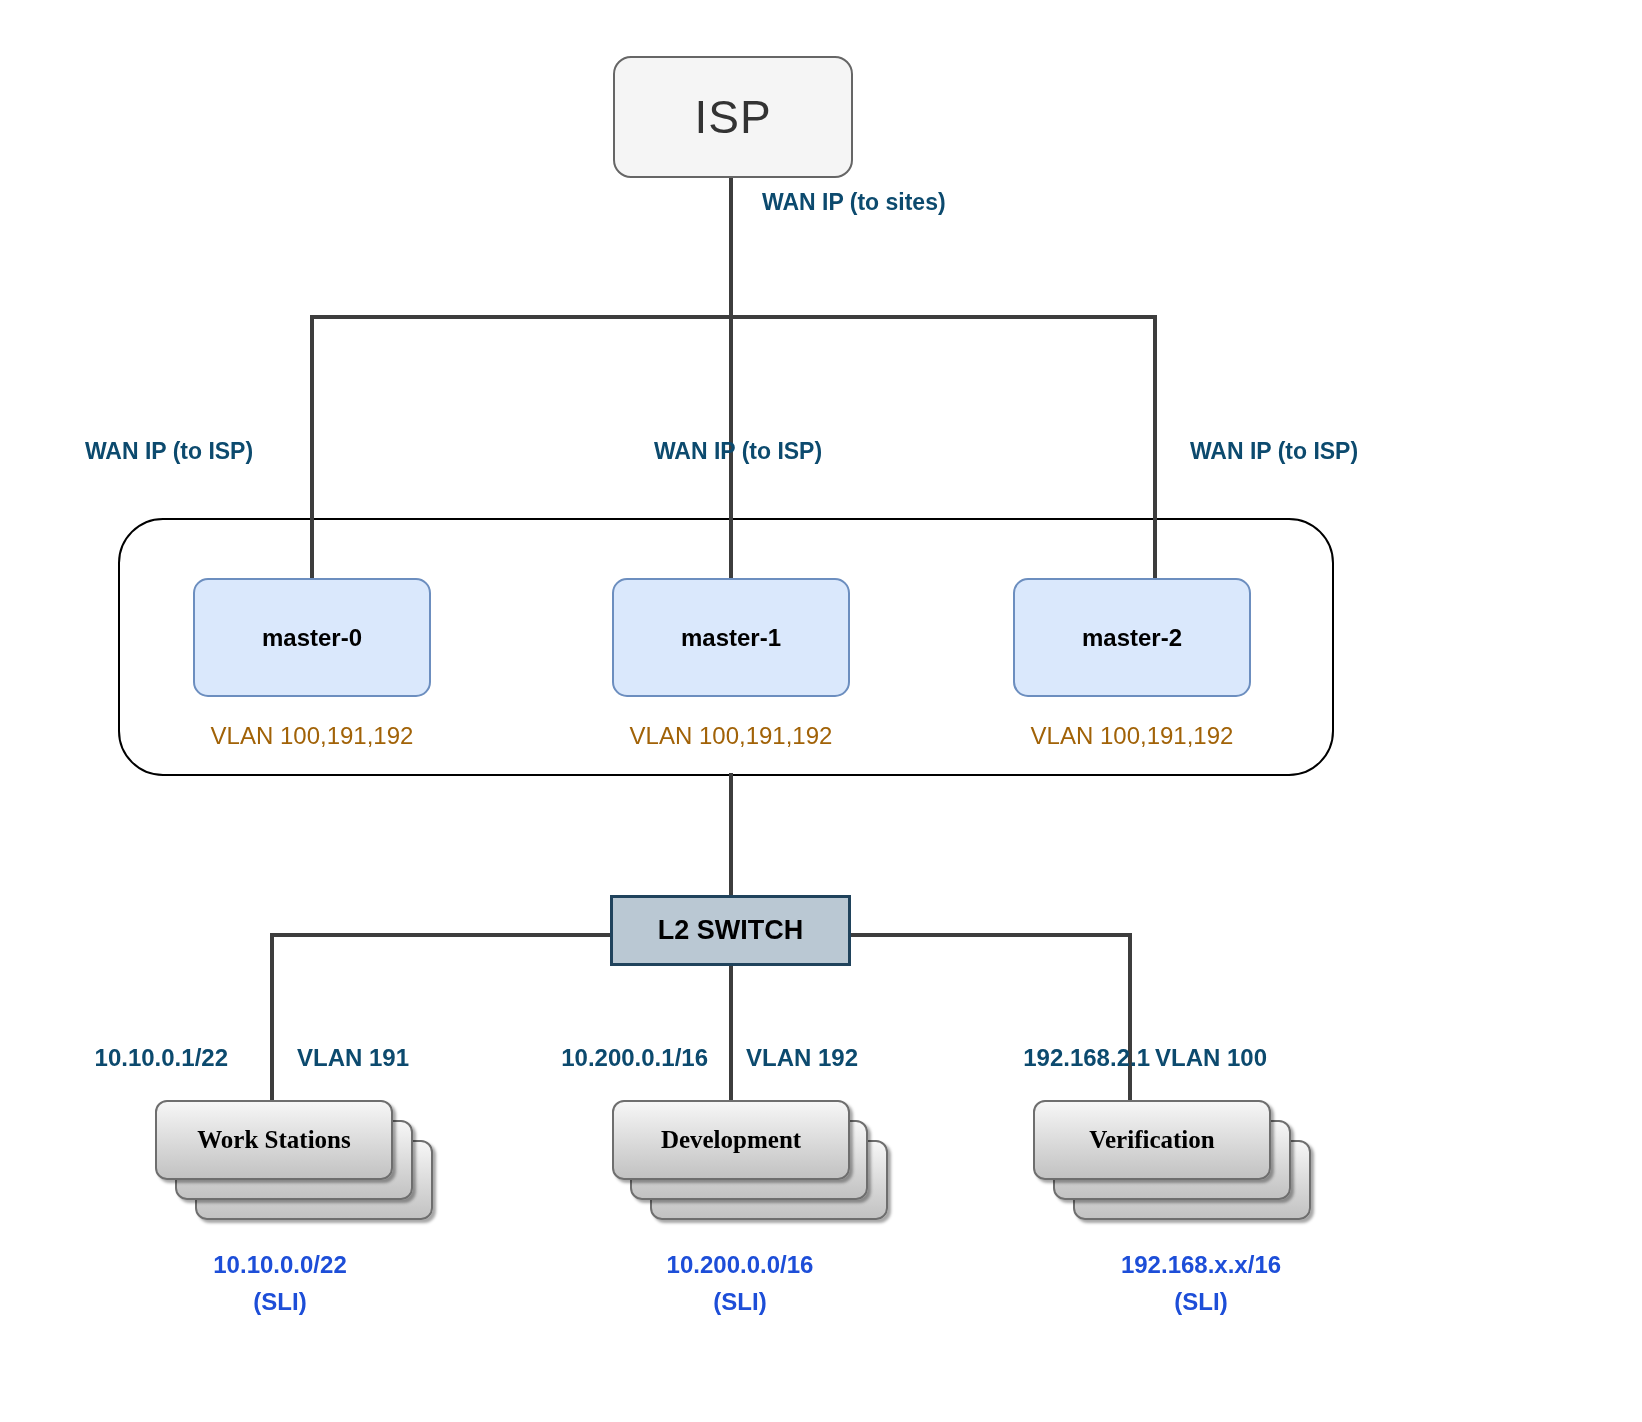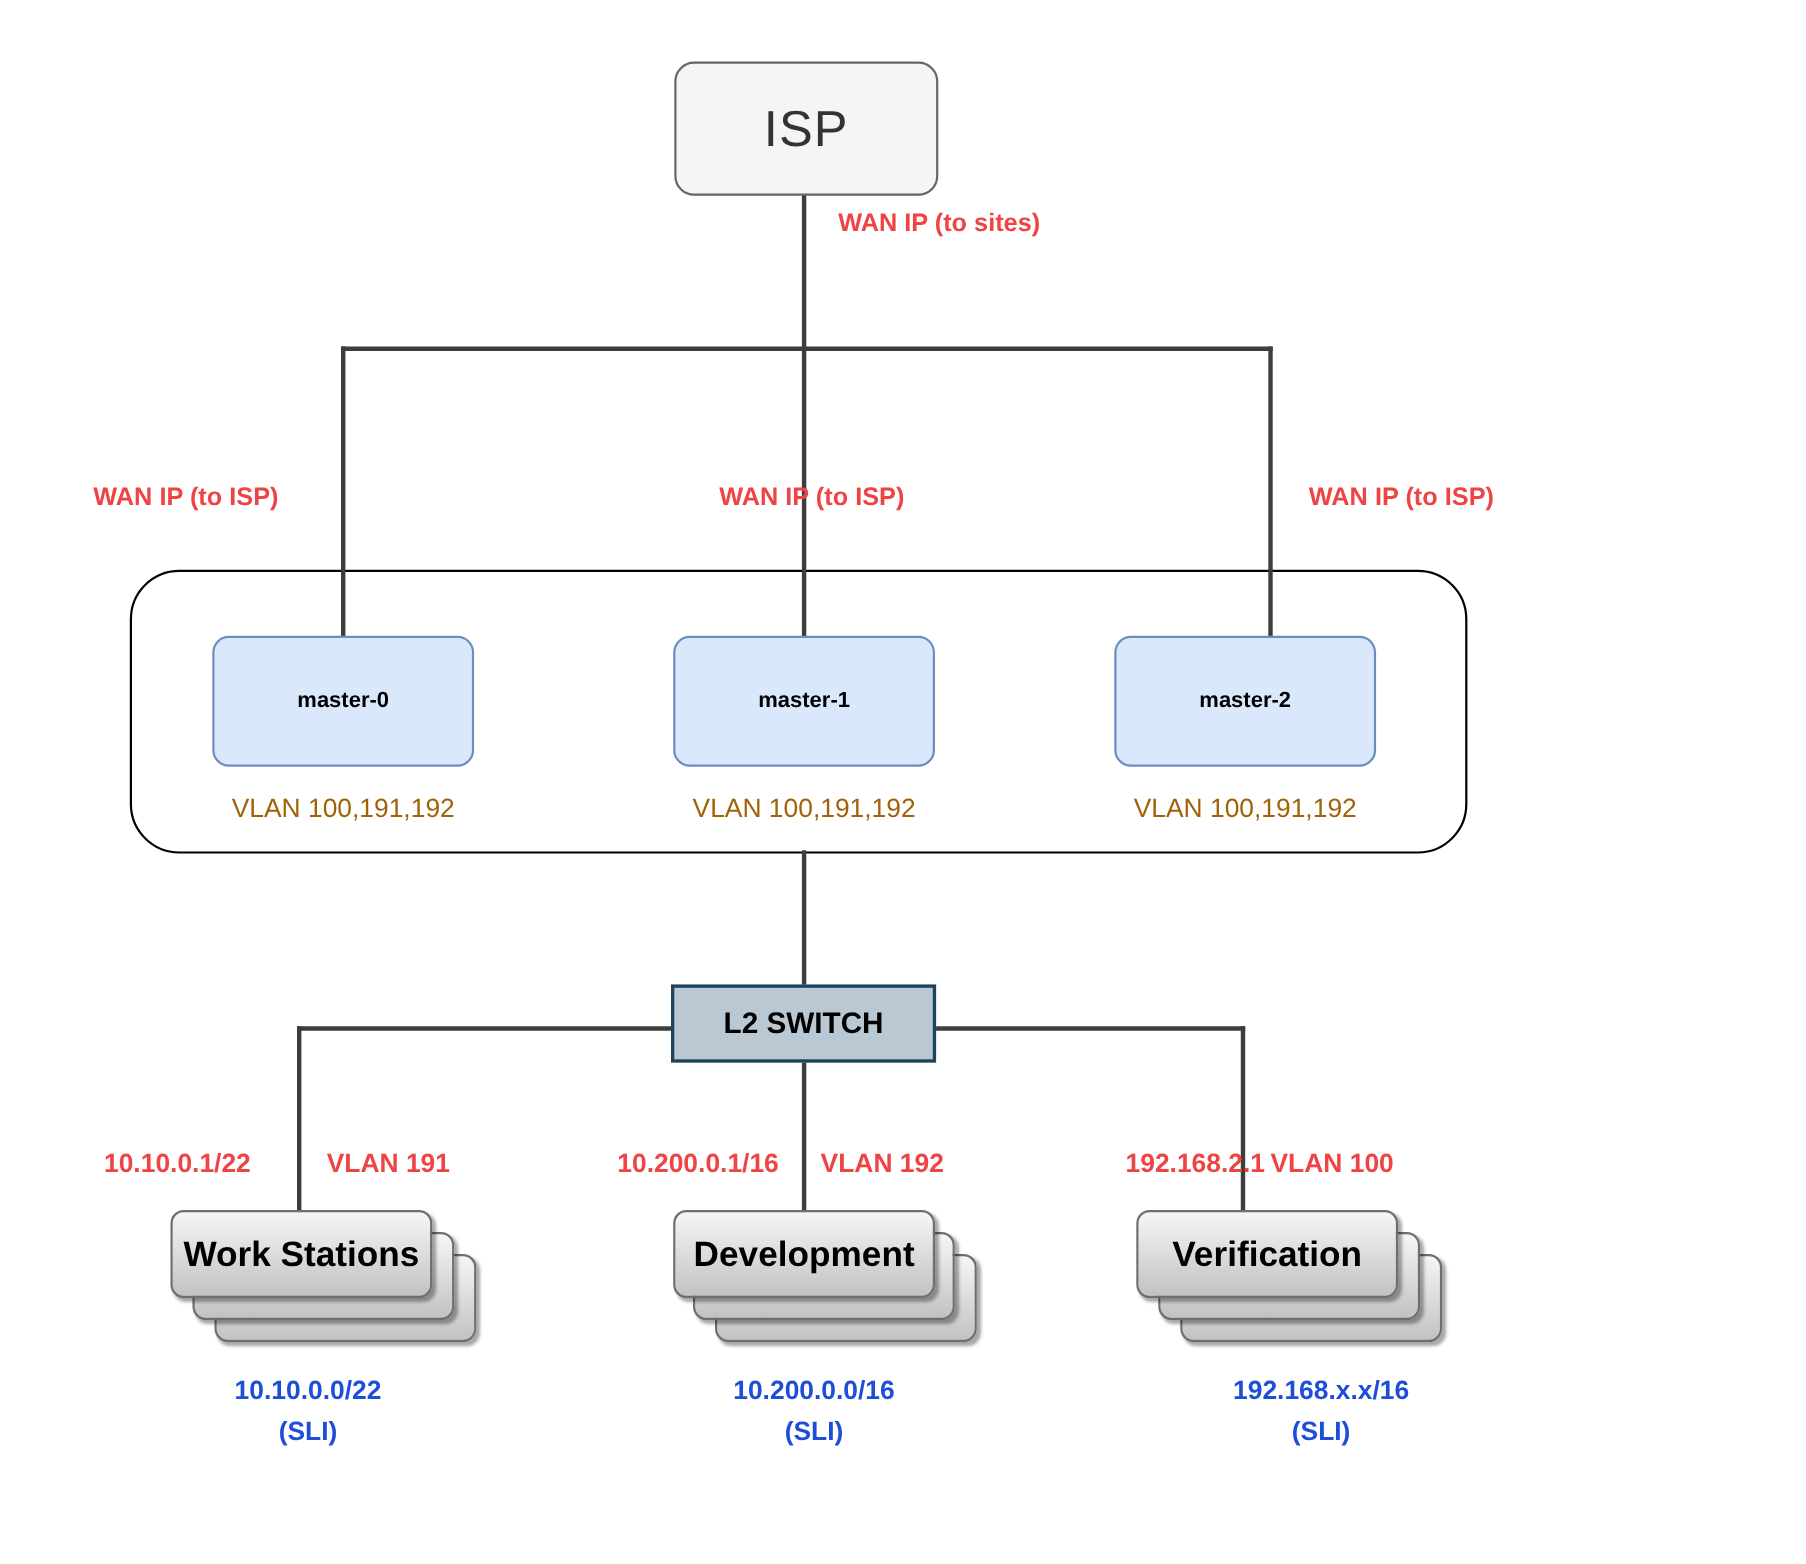--- a/index.html
+++ b/index.html
@@ -51,39 +51,39 @@
     font-weight: 400;
     color: #333333;
     letter-spacing: 1px;
   }
   .master-node {
     top: 578px;
     width: 238px; height: 119px;
     background: #dae8fc;
     border: 2px solid #6c8ebf;
     border-radius: 15px;
-    font-size: 20px;
+    font-size: 24px;
     font-weight: 700;
   }
   .master-0 { left: 193px; }
   .master-1 { left: 612px; }
   .master-2 { left: 1013px; }
   .switch-node {
     left: 610px; top: 895px;
     width: 241px; height: 71px;
     background: #bac8d3;
     border: 3px solid #20435c;
     font-size: 27px;
     font-weight: 700;
   }
   .lbl {
     position: absolute;
     font-size: 23px;
     font-weight: 700;
-    color: #ef4444;
+    color: #0c4a6e;
     white-space: nowrap;
     z-index: 3;
   }
   .lbl-center { transform: translateX(-50%); }
   .vlan-trunk-lbl {
     position: absolute;
     top: 722px;
     transform: translateX(-50%);
     font-size: 24px;
     font-weight: 400;
@@ -101,23 +101,24 @@
     background: linear-gradient(#f6f6f6, #c2c2c2);
     box-shadow: 3px 3px 3px rgba(0,0,0,0.35);
     box-sizing: border-box;
   }
   .stack-back  { z-index: 3; }
   .stack-front {
     z-index: 4;
     display: flex;
     align-items: center;
     justify-content: center;
-    font-size: 32px;
+    font-size: 25px;
     font-weight: 700;
     color: #000000;
+    font-family: Liberation Serif, serif;
   }
   .subnet-lbl {
     position: absolute;
     top: 1246px;
     transform: translateX(-50%);
     text-align: center;
     font-size: 24px;
     font-weight: 700;
     line-height: 37px;
     color: #1d4ed8;

